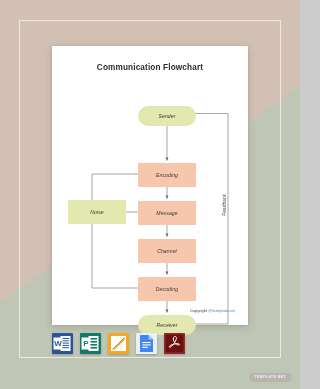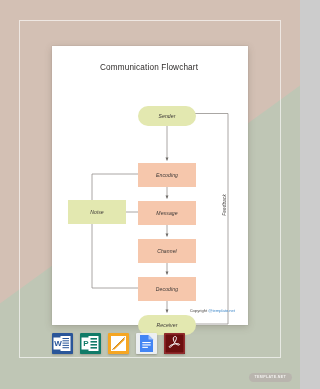--- a/index.html
+++ b/index.html
@@ -26,23 +26,23 @@
   }
 
   
   .paper{
     position:absolute;left:52px;top:46px;width:196px;height:279px;
     background:#fff;
     box-shadow:0 2px 7px rgba(90,75,65,.26), 0 0 1px rgba(90,75,65,.25);
   }
   .doc-title{
     position:absolute;left:0;right:0;top:17px;
-    font-size:8.2px;font-weight:400;color:#2f2c2b;
+    text-align:center;
+    font-size:8.2px;font-weight:700;color:#2f2c2b;
     letter-spacing:.15px;
-    margin-left:48px;
   }
 
   
   .canvas{position:absolute;left:0;top:0;width:196px;height:279px;}
   .canvas svg{position:absolute;left:0;top:0;}
 
   
   .node{
     position:absolute;
     display:flex;align-items:center;justify-content:center;

